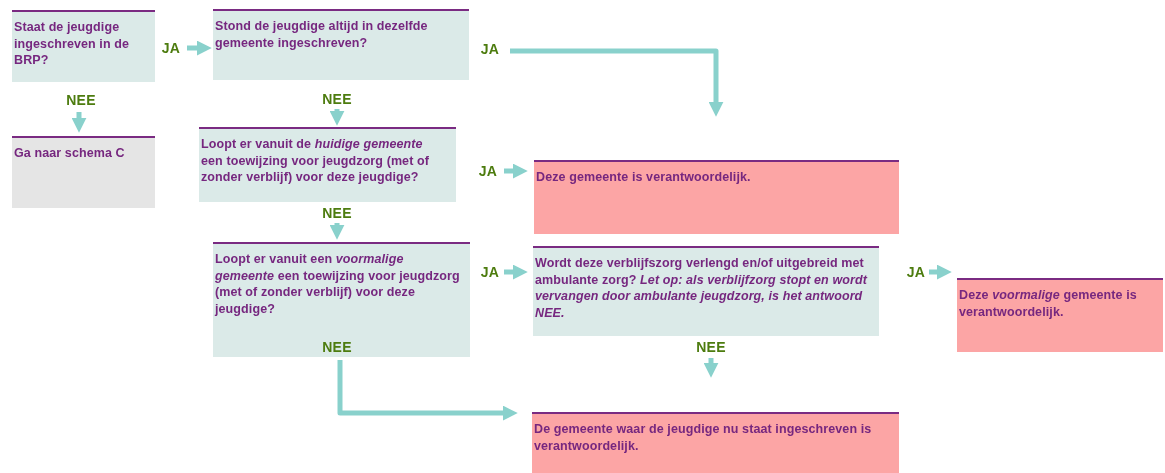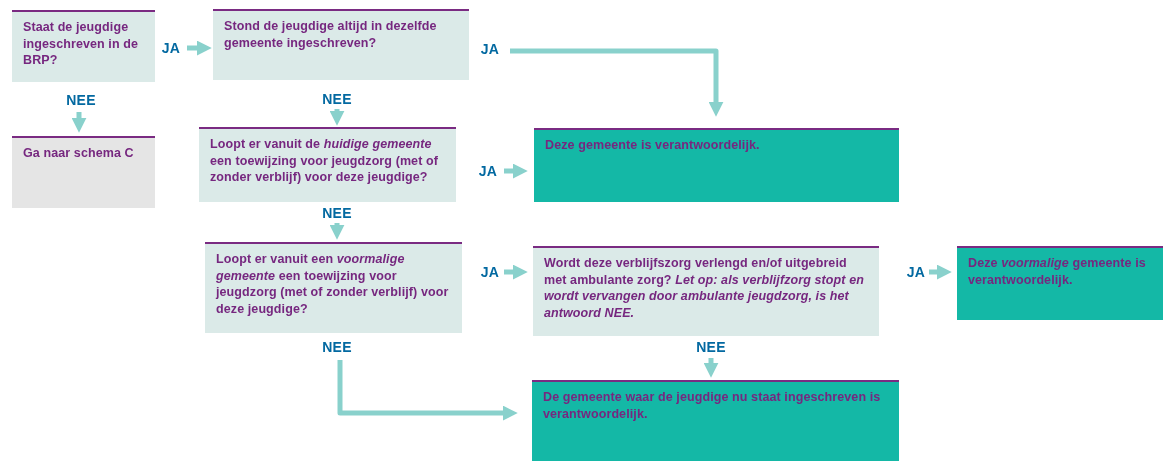--- a/index.html
+++ b/index.html
@@ -5,31 +5,31 @@
   html,body{margin:0;padding:0;background:#ffffff;}
   #canvas{
     position:relative;width:1165px;height:473px;background:#ffffff;overflow:hidden;
     font-family:"Liberation Sans",sans-serif;
   }
   .node{
     position:absolute;box-sizing:border-box;
     border-top:2.5px solid #7a2b82;
   }
   .node.teal{background:#dbeae8;}
-  .node.lavender{background:#14b8a6;}
+  .node.lavender{background:#fca5a5;margin-top:32px;}
   .node.orange{background:#e5e5e5;}
   .node-text{
-    padding:7px 10px 0 11px;
+    padding:7px 10px 0 2px;
     color:#76277f;font-size:12.5px;line-height:1.32;font-weight:600;
     letter-spacing:0.1px;
   }
   .node-text i{font-style:italic;}
   .lbl{
     position:absolute;height:16px;display:flex;align-items:center;justify-content:center;
-    color:#0369a1;font-size:14px;font-weight:700;letter-spacing:0.2px;
+    color:#4d7c0f;font-size:14px;font-weight:700;letter-spacing:0.2px;
   }
   #arrows{position:absolute;left:0;top:0;pointer-events:none;}
 </style>
 </head>
 <body>
 
 <div id="canvas">
 
   <svg id="arrows" width="1165" height="473" viewBox="0 0 1165 473">
     <defs>
@@ -60,21 +60,21 @@
   </div>
 
   <div class="node teal" style="left:213px;top:9px;width:256px;height:71px">
     <div class="node-text">Stond de jeugdige altijd in dezelfde gemeente ingeschreven?</div>
   </div>
 
   <div class="node teal" style="left:199px;top:127px;width:257px;height:75px">
     <div class="node-text"><span>Loopt er vanuit de </span><i>huidige gemeente</i><span> een toewijzing voor jeugdzorg (met of zonder verblijf) voor deze jeugdige?</span></div>
   </div>
 
-  <div class="node teal" style="left:205px;top:242px;width:257px;height:91px">
+  <div class="node teal" style="left:213px;top:242px;width:257px;height:115px">
     <div class="node-text"><span>Loopt er vanuit een </span><i>voormalige gemeente</i><span> een toewijzing voor jeugdzorg (met of zonder verblijf) voor deze jeugdige?</span></div>
   </div>
 
   <div class="node lavender" style="left:534px;top:128px;width:365px;height:74px">
     <div class="node-text">Deze gemeente is verantwoordelijk.</div>
   </div>
 
   <div class="node teal" style="left:533px;top:246px;width:346px;height:90px">
     <div class="node-text"><span>Wordt deze verblijfszorg verlengd en/of uitgebreid met ambulante zorg? </span><i>Let op: als verblijfzorg stopt en wordt vervangen door ambulante jeugdzorg, is het antwoord NEE.</i><span></span></div>
   </div>

